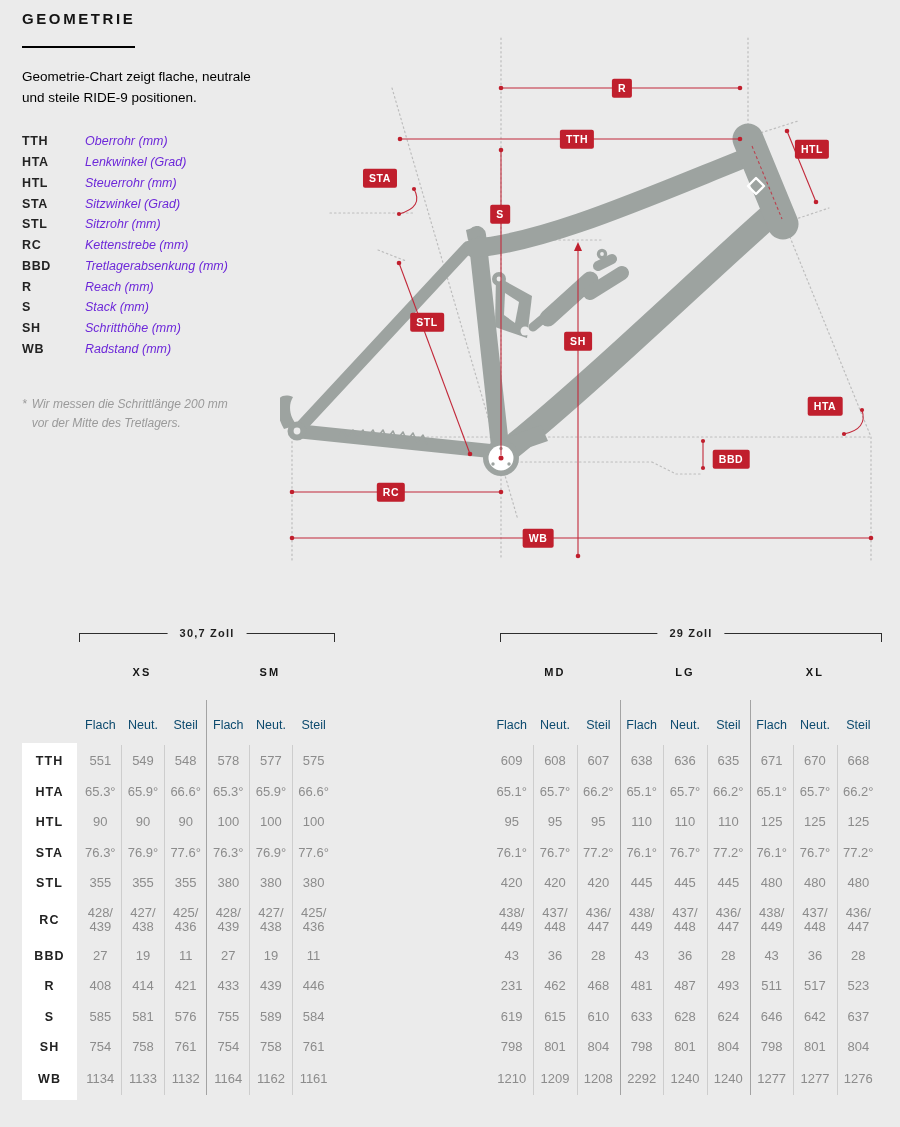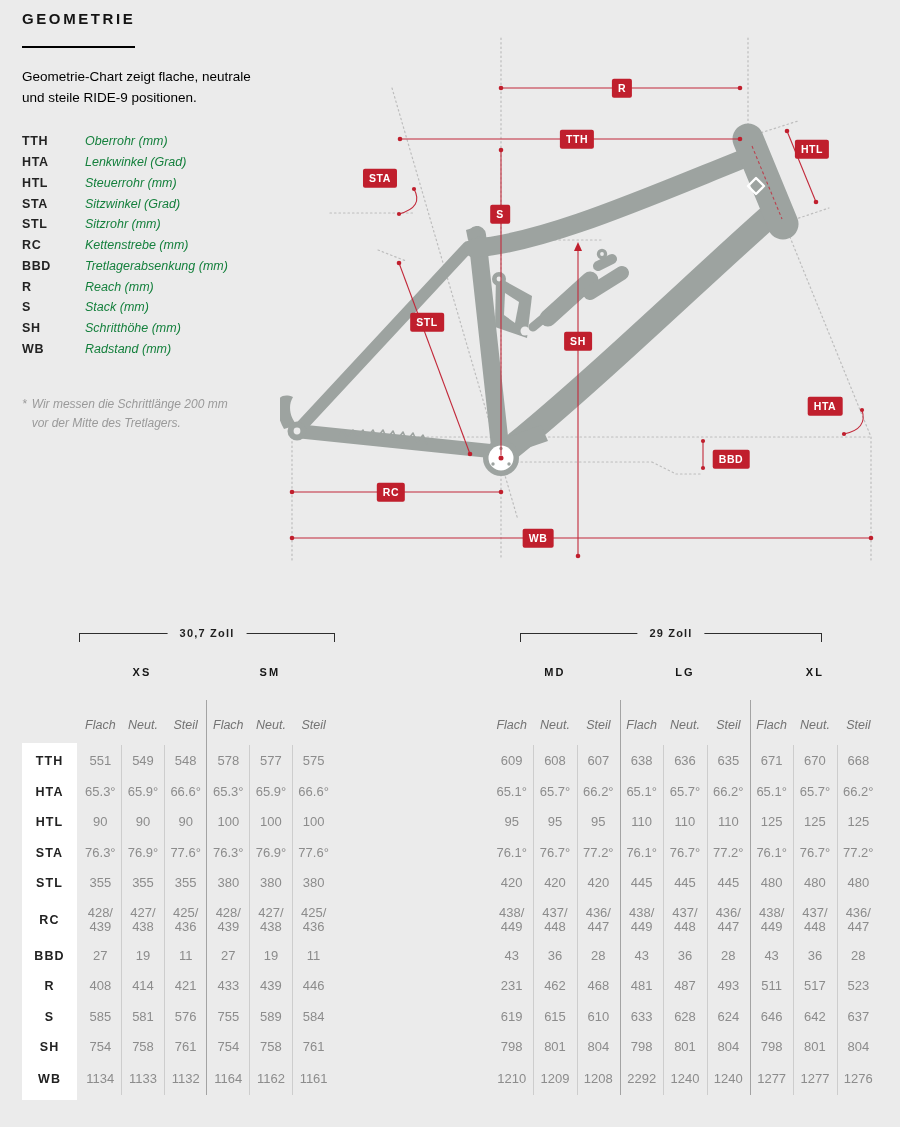--- a/index.html
+++ b/index.html
@@ -7,21 +7,21 @@
         font-family:"Liberation Sans","DejaVu Sans",sans-serif;color:#2a2a2a;}
   
   .title{position:absolute;left:22px;top:10px;margin:0;font-size:15px;font-weight:bold;
          letter-spacing:2.6px;color:#141414;border-bottom:2px solid #000000;padding-bottom:19px;}
   .intro{position:absolute;left:22px;top:66px;margin:0;width:242px;font-size:13.5px;
          line-height:21px;color:#000000;}
   
   .legend{position:absolute;left:22px;top:131px;}
   .legend-row{display:flex;align-items:center;height:20.75px;}
   .legend-abbr{width:63px;font-weight:bold;font-size:12.5px;letter-spacing:.6px;color:#232323;}
-  .legend-desc{font-style:italic;font-size:12.5px;color:#15803d;}
+  .legend-desc{font-style:italic;font-size:12.5px;color:#6d28d9;}
   
   .footnote{position:absolute;left:22px;top:383px;width:215px;display:flex;gap:5px;
             font-style:italic;font-size:12px;line-height:18.5px;color:#9a9a9a;}
   
   .diagram{position:absolute;left:280px;top:20px;width:620px;height:585px;}
   .diagram svg{position:absolute;left:0;top:0;width:100%;height:100%;}
   .dim-label{position:absolute;transform:translate(-50%,-50%);background:#c01f2d;color:#fff;
              font-size:10.5px;font-weight:bold;letter-spacing:.6px;line-height:1;
              padding:4px 6px;border-radius:2px;white-space:nowrap;}
   
@@ -37,21 +37,21 @@
                  display:grid;grid-template-rows:30px 31px 30px 31px 30px 43px 30px 30px 31px 30px 33px;
                  padding-top:3px;box-sizing:content-box;}
   .row-label{display:flex;align-items:center;justify-content:center;font-weight:bold;
              font-size:12.5px;letter-spacing:1.1px;color:#222;}
   .vgrid{position:absolute;top:703px;display:grid;grid-auto-flow:row;
          grid-template-rows:43px 30px 31px 30px 31px 30px 43px 30px 30px 31px 30px 33px;}
   .grid-275{left:79px;grid-template-columns:repeat(6,42.67px);}
   .grid-29{left:490px;grid-template-columns:repeat(9,43.33px);}
   .cell{display:flex;align-items:center;justify-content:center;font-size:13px;color:#8c8c8c;
         text-align:center;white-space:pre-line;line-height:14px;}
-  .hcell{font-style:italic;font-size:12.5px;color:#737373;}
+  .hcell{font-size:12.5px;color:#0c4a6e;}
 </style>
 </head>
 <body>
 
 <div class="page">
 
   <h1 class="title">GEOMETRIE</h1>
   <p class="intro">Geometrie-Chart zeigt flache, neutrale und steile RIDE-9 positionen.</p>
 
   <div class="legend">
@@ -213,21 +213,21 @@
         <div class="dim-label" style="left: 545px; top: 386px;">HTA</div>
         <div class="dim-label" style="left: 451px; top: 439px;">BBD</div>
         <div class="dim-label" style="left: 111px; top: 472px;">RC</div>
         <div class="dim-label" style="left: 258px; top: 518px;">WB</div>
       </div>
   </div>
 
   <div class="bracket" style="left:79px;width:256px;">
     <span>30,7 Zoll</span>
   </div>
-  <div class="bracket" style="left:520px;width:302px;">
+  <div class="bracket" style="left:500px;width:382px;">
     <span>29 Zoll</span>
   </div>
 
   <div class="size-label" style="left:142px;">XS</div>
   <div class="size-label" style="left:270px;">SM</div>
   <div class="size-label" style="left:555px;">MD</div>
   <div class="size-label" style="left:685px;">LG</div>
   <div class="size-label" style="left:815px;">XL</div>
 
   <div class="group-divider" style="left:206px;"></div>

